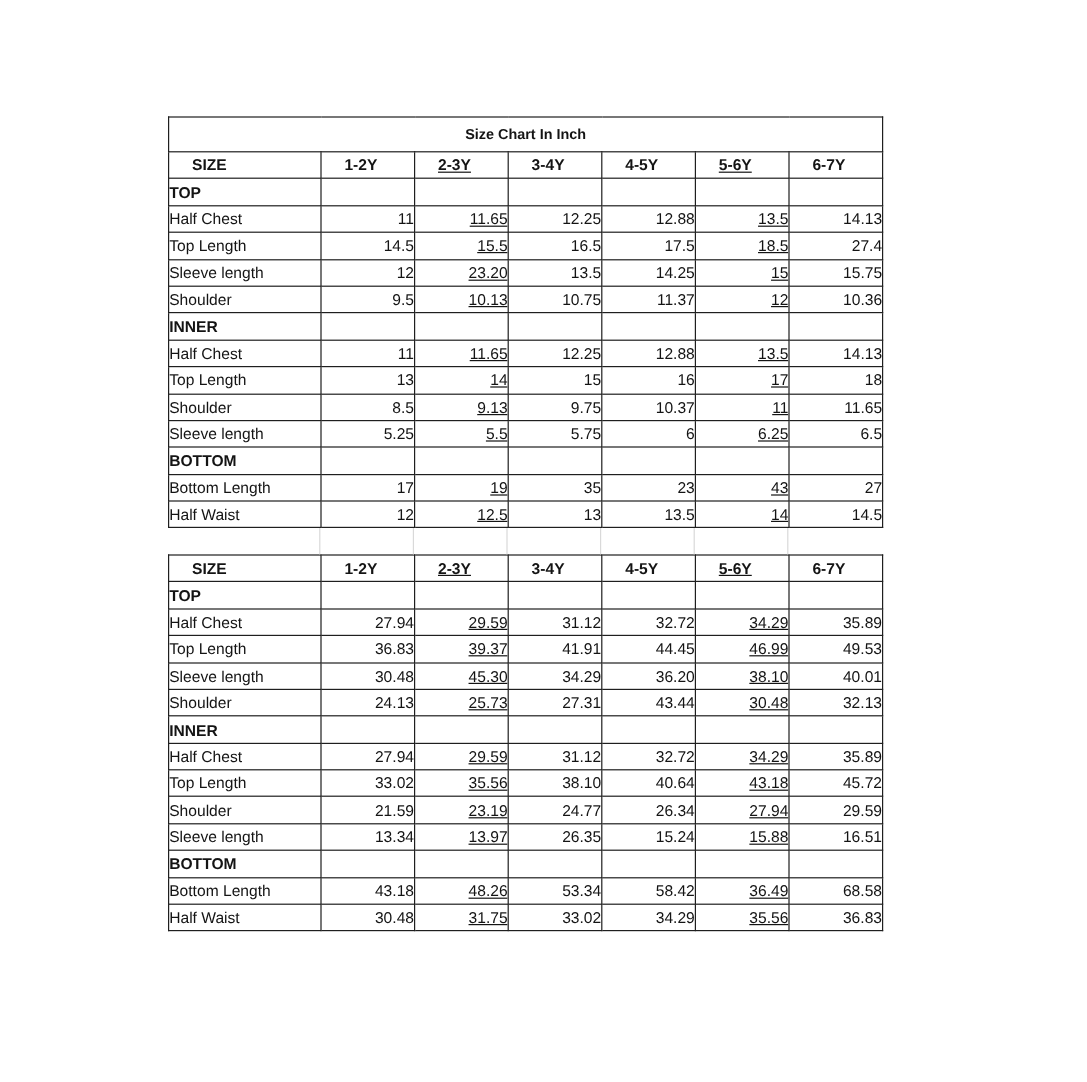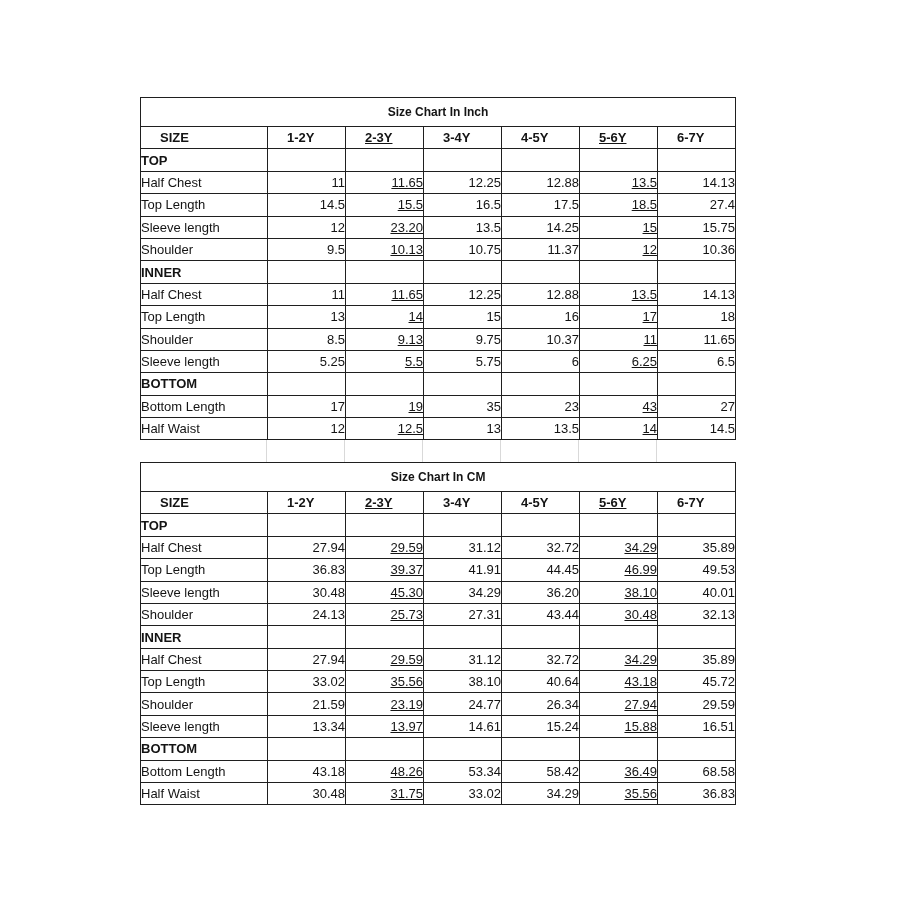--- a/index.html
+++ b/index.html
@@ -223,23 +223,20 @@
       <colgroup>
         <col style="width: 127px;">
         <col style="width: 78px;">
         <col style="width: 78px;">
         <col style="width: 78px;">
         <col style="width: 78px;">
         <col style="width: 78px;">
         <col style="width: 78px;">
       </colgroup>
       <tbody>
-        <tr class="title-row">
-          <td colspan="7">Size Chart In CM</td>
-        </tr>
         <tr class="header-row">
           <td>SIZE</td>
           <td>1-2Y</td>
           <td class="thickL">2-3Y</td>
           <td>3-4Y</td>
           <td>4-5Y</td>
           <td class="thickL">5-6Y</td>
           <td>6-7Y</td>
         </tr>
         <tr class="section-row">
@@ -320,21 +317,21 @@
           <td class="value-cell thickL">23.19</td>
           <td class="value-cell">24.77</td>
           <td class="value-cell">26.34</td>
           <td class="value-cell thickL">27.94</td>
           <td class="value-cell">29.59</td>
         </tr>
         <tr class="data-row">
           <td class="label-cell">Sleeve length</td>
           <td class="value-cell">13.34</td>
           <td class="value-cell thickL">13.97</td>
-          <td class="value-cell">14.61</td>
+          <td class="value-cell">26.35</td>
           <td class="value-cell">15.24</td>
           <td class="value-cell thickL">15.88</td>
           <td class="value-cell">16.51</td>
         </tr>
         <tr class="section-row">
           <td class="label-cell">BOTTOM</td>
           <td class="value-cell"></td>
           <td class="value-cell thickL"></td>
           <td class="value-cell"></td>
           <td class="value-cell"></td>

